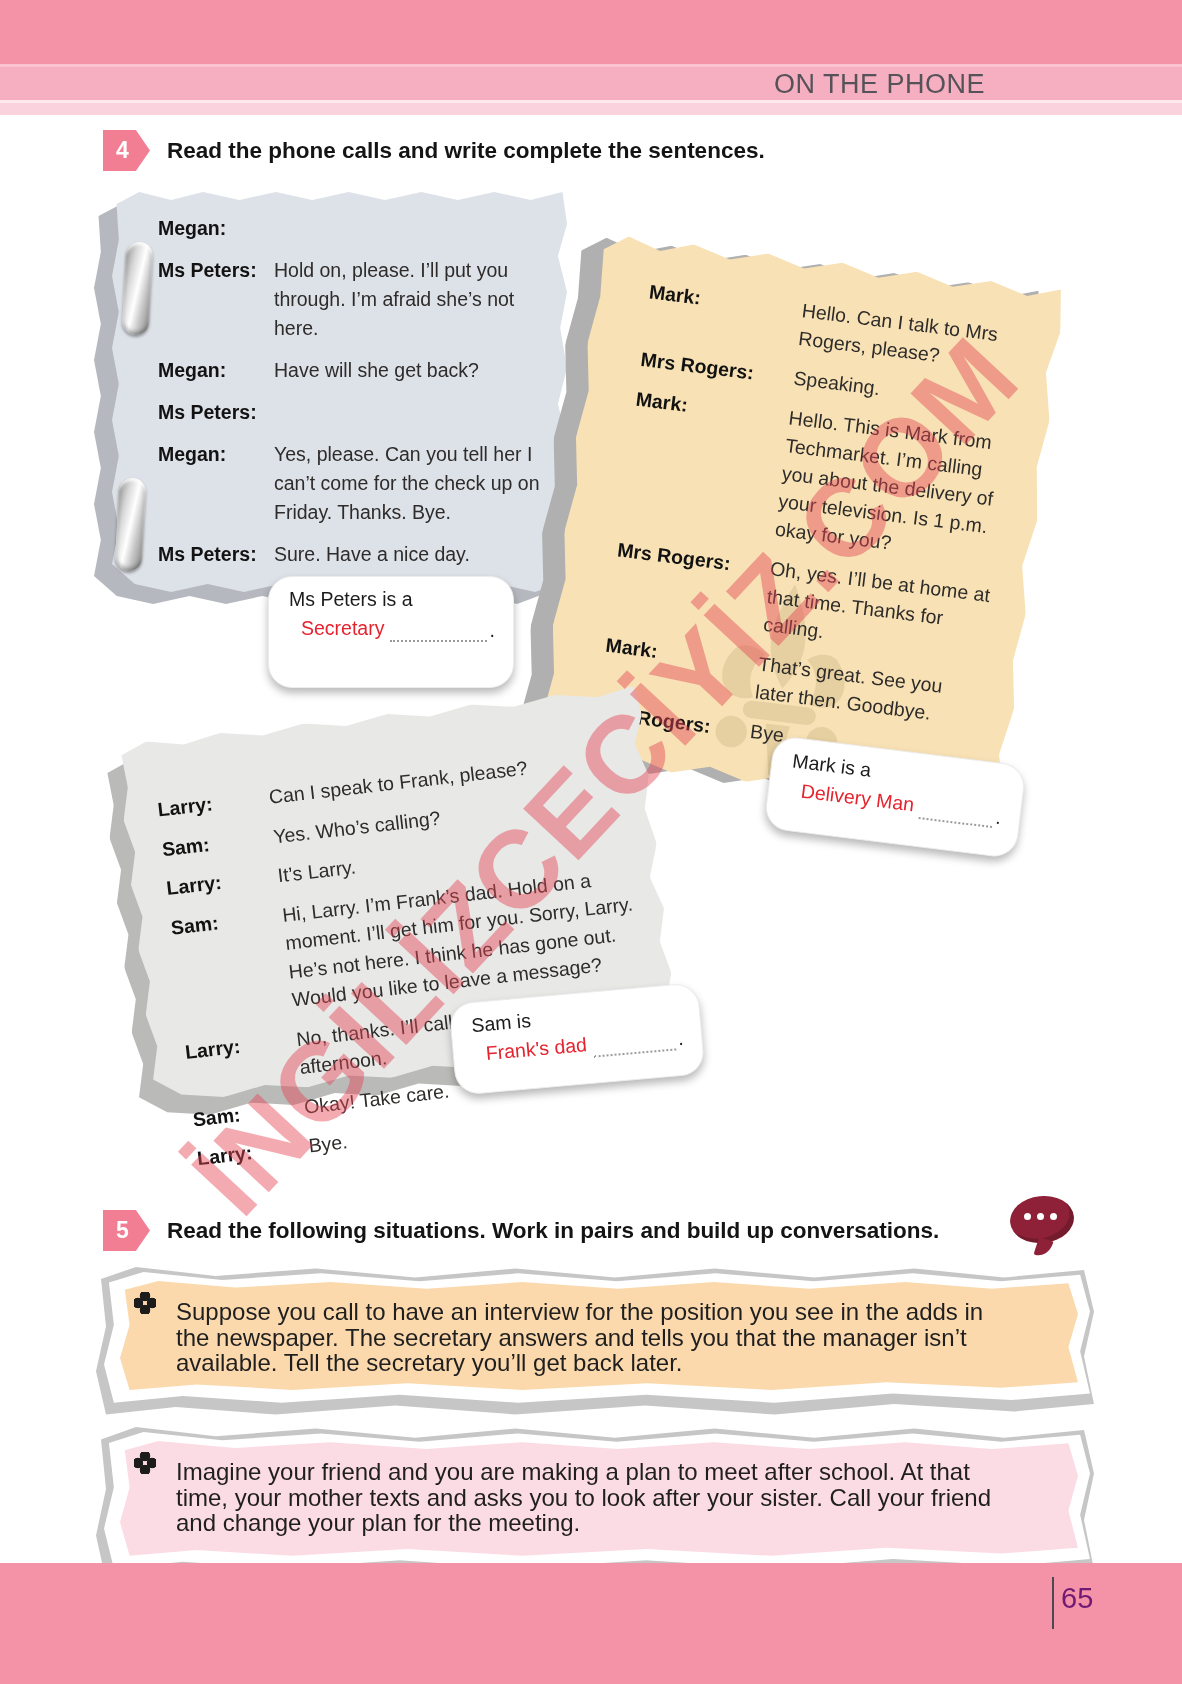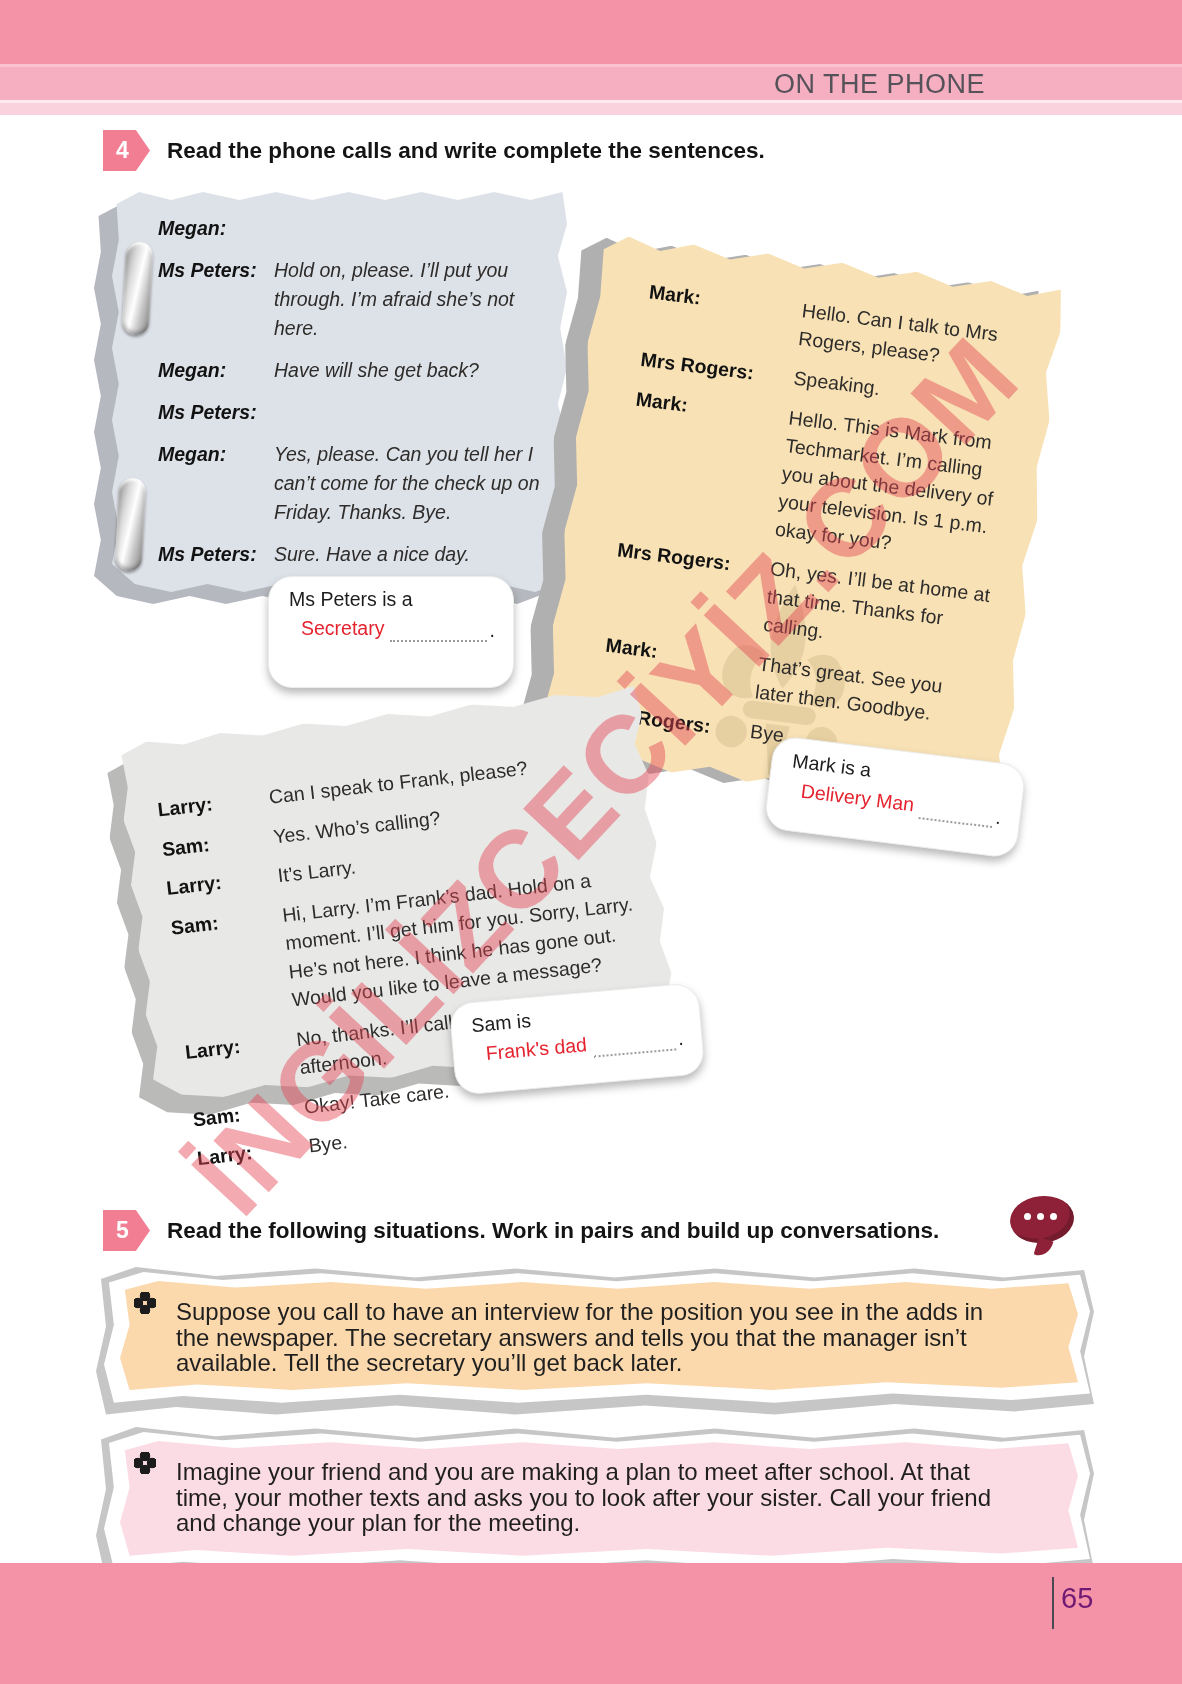--- a/index.html
+++ b/index.html
@@ -52,21 +52,21 @@
     background:linear-gradient(100deg,#8f8f8f 0%,#d9d9d9 28%,#ffffff 50%,#c4c4c4 72%,#878787 100%);
     box-shadow:0 2px 3px rgba(0,0,0,.35), inset 0 3px 3px rgba(255,255,255,.8), inset 0 -3px 4px rgba(0,0,0,.3); }
   .clip-a { left:12px; top:50px; }
   .clip-b { left:5px; top:286px; }
 
   
   .dlg { position:absolute; color:#2e2c2a; }
   .dlg-row { display:grid; margin-bottom:13px; }
   .dlg-name { font-weight:bold; color:#121212; }
   .dlg1 { left:46px; top:22px; width:392px; font-size:19.5px; line-height:29px; }
-  .dlg1 .dlg-row { grid-template-columns:116px 1fr;font-style:italic; }
+  .dlg1 .dlg-row { grid-template-columns:116px 1fr; }
   .dlg2 { left:55px; top:38px; width:382px; font-size:19.5px; line-height:28px; }
   .dlg2 .dlg-row { grid-template-columns:154px 1fr; margin-bottom:12px; }
   .dlg3 { left:35px; top:55px; width:472px; font-size:19.5px; line-height:28.5px; }
   .dlg3 .dlg-row { grid-template-columns:112px 1fr; margin-bottom:11px; }
 
   
   .ansbox { position:absolute; background:#ffffff; border-radius:24px; border:1px solid #ececec;
             box-shadow:0 5px 8px rgba(0,0,0,.28); padding:11px 18px 8px 20px; font-size:19.5px; color:#1c1c1c; z-index:6; }
   .ans1 { left:268px; top:576px; width:246px; height:112px; }
   .ans2 { left:768px; top:750px; width:254px; height:94px; transform:rotate(7deg); }

